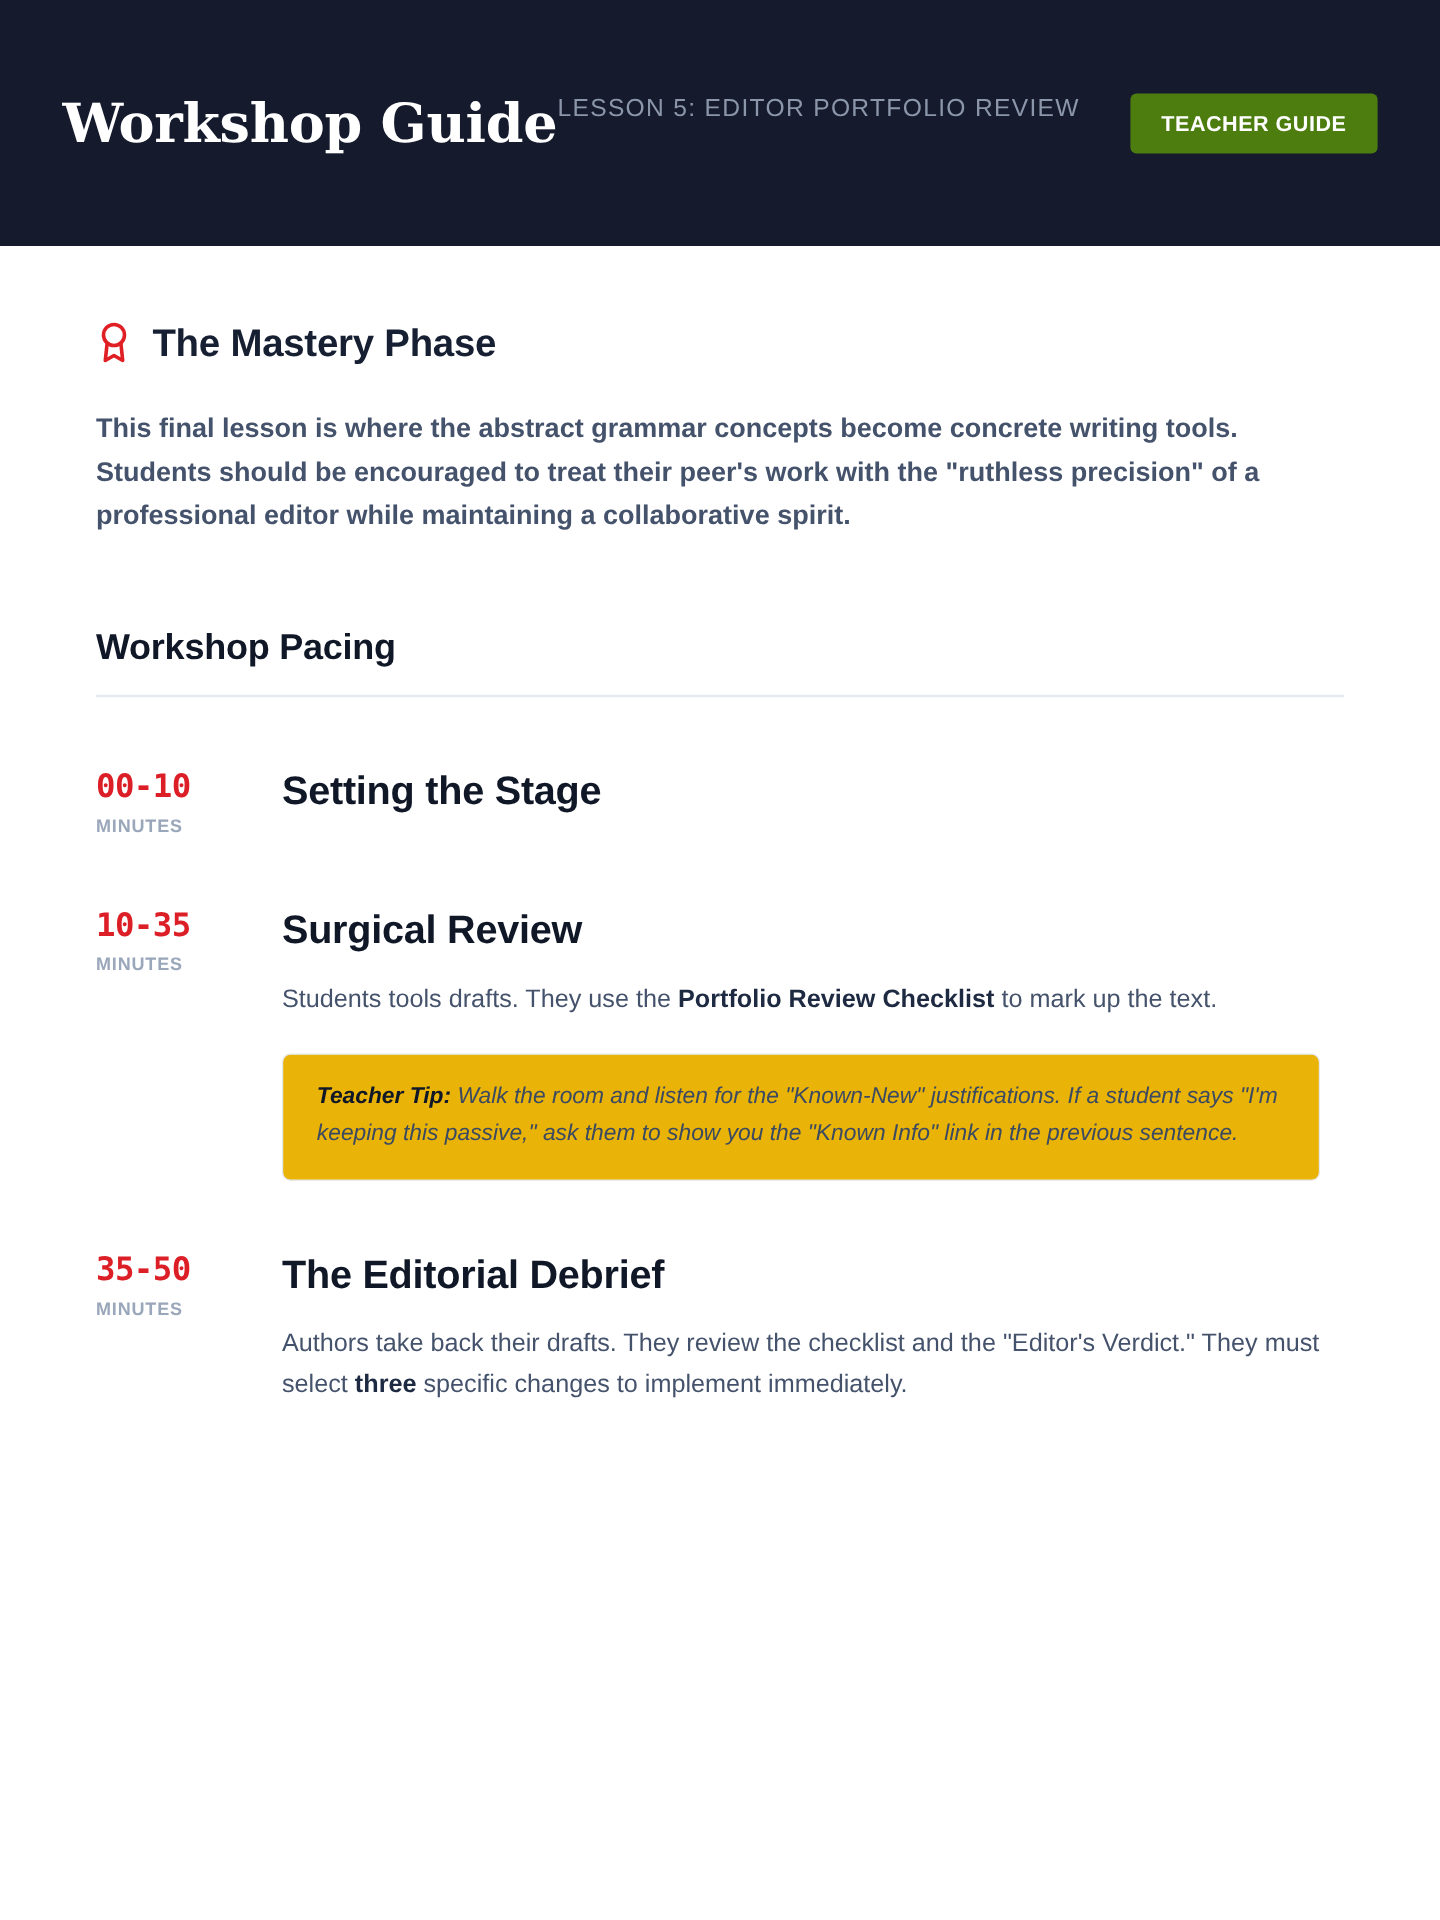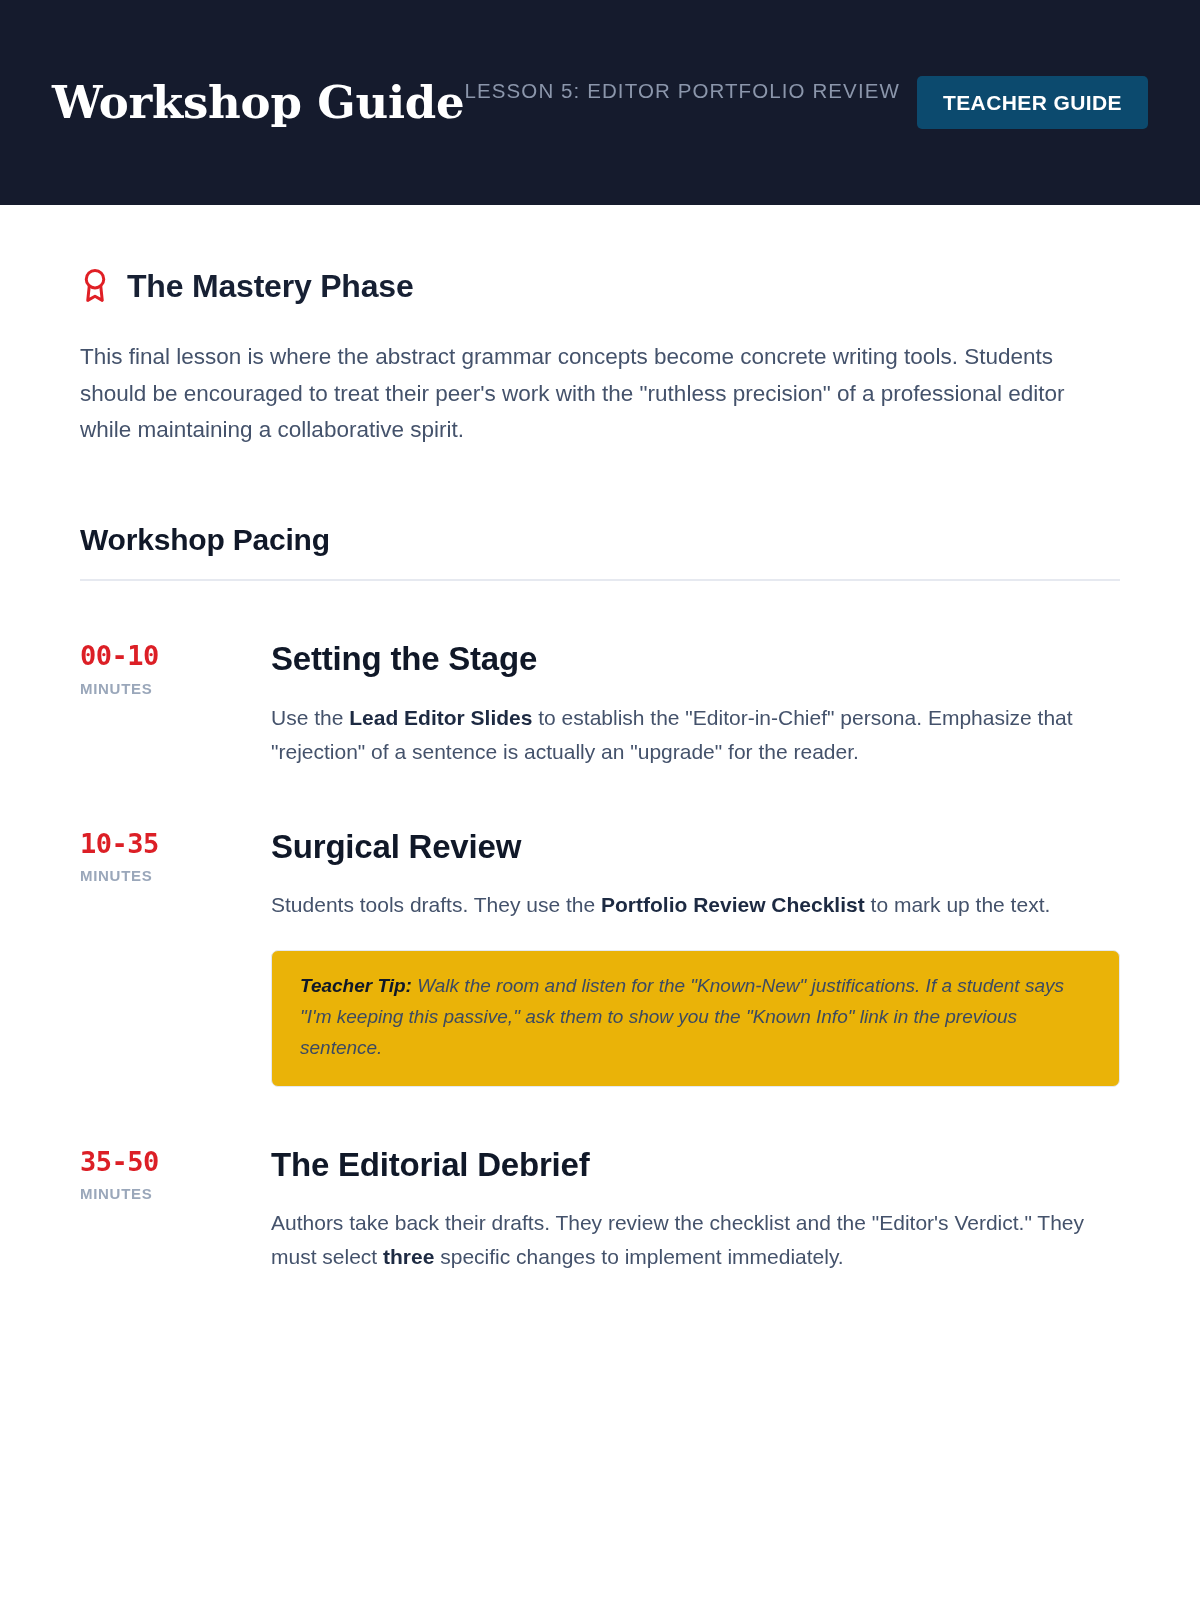--- a/index.html
+++ b/index.html
@@ -44,25 +44,25 @@
     font-family: "Liberation Sans", sans-serif;
     font-size: 20.5px;
     font-weight: 400;
     letter-spacing: 1.1px;
     color: #8b96ab;
     text-transform: uppercase;
     margin: 0;
     white-space: nowrap;
   }
   .teacher-badge {
-    background: #0c4a6e;
+    background: #4d7c0f;
     color: #ffffff;
     font-family: "Liberation Sans", sans-serif;
     font-weight: bold;
-    font-size: 21px;
+    font-size: 18px;
     letter-spacing: 0.4px;
     text-transform: uppercase;
     border: none;
     border-radius: 5px;
     padding: 16px 26px;
     line-height: 1;
     cursor: pointer;
     white-space: nowrap;
   }
 
@@ -92,20 +92,21 @@
     letter-spacing: -0.2px;
     line-height: 1;
   }
 
   .intro-paragraph {
     margin: 34px 0 0 0;
     font-size: 22.5px;
     line-height: 1.63;
     color: #44526b;
     max-width: 1000px;
+    font-weight: bold;
   }
 
   .section-heading {
     margin: 74px 0 0 0;
     font-size: 30px;
     font-weight: bold;
     color: #101828;
     letter-spacing: -0.2px;
   }
   .section-divider {
@@ -117,21 +118,20 @@
   }
 
   
   .timeline {
     margin-top: 58px;
   }
   .timeline-row {
     display: flex;
     align-items: flex-start;
     margin-bottom: 58px;
-    gap: 36px;
   }
   .timeline-row:last-child { margin-bottom: 0; }
 
   .time-col {
     width: 155px;
     flex: 0 0 155px;
     padding-top: 2px;
   }
   .time-range {
     font-family: "DejaVu Sans Mono", "Liberation Mono", monospace;
@@ -223,23 +223,20 @@
 
   <section class="timeline">
 
     <div class="timeline-row">
       <div class="time-col">
         <div class="time-range">00-10</div>
         <div class="time-unit">MINUTES</div>
       </div>
       <div class="detail-col">
         <h3 class="detail-title">Setting the Stage</h3>
-        <p class="detail-body">
-          <span>Use the </span><b>Lead Editor Slides</b><span> to establish the "Editor-in-Chief" persona. Emphasize that "rejection" of a sentence is actually an "upgrade" for the reader.</span>
-        </p>
       </div>
     </div>
 
     <div class="timeline-row">
       <div class="time-col">
         <div class="time-range">10-35</div>
         <div class="time-unit">MINUTES</div>
       </div>
       <div class="detail-col">
         <h3 class="detail-title">Surgical Review</h3>

